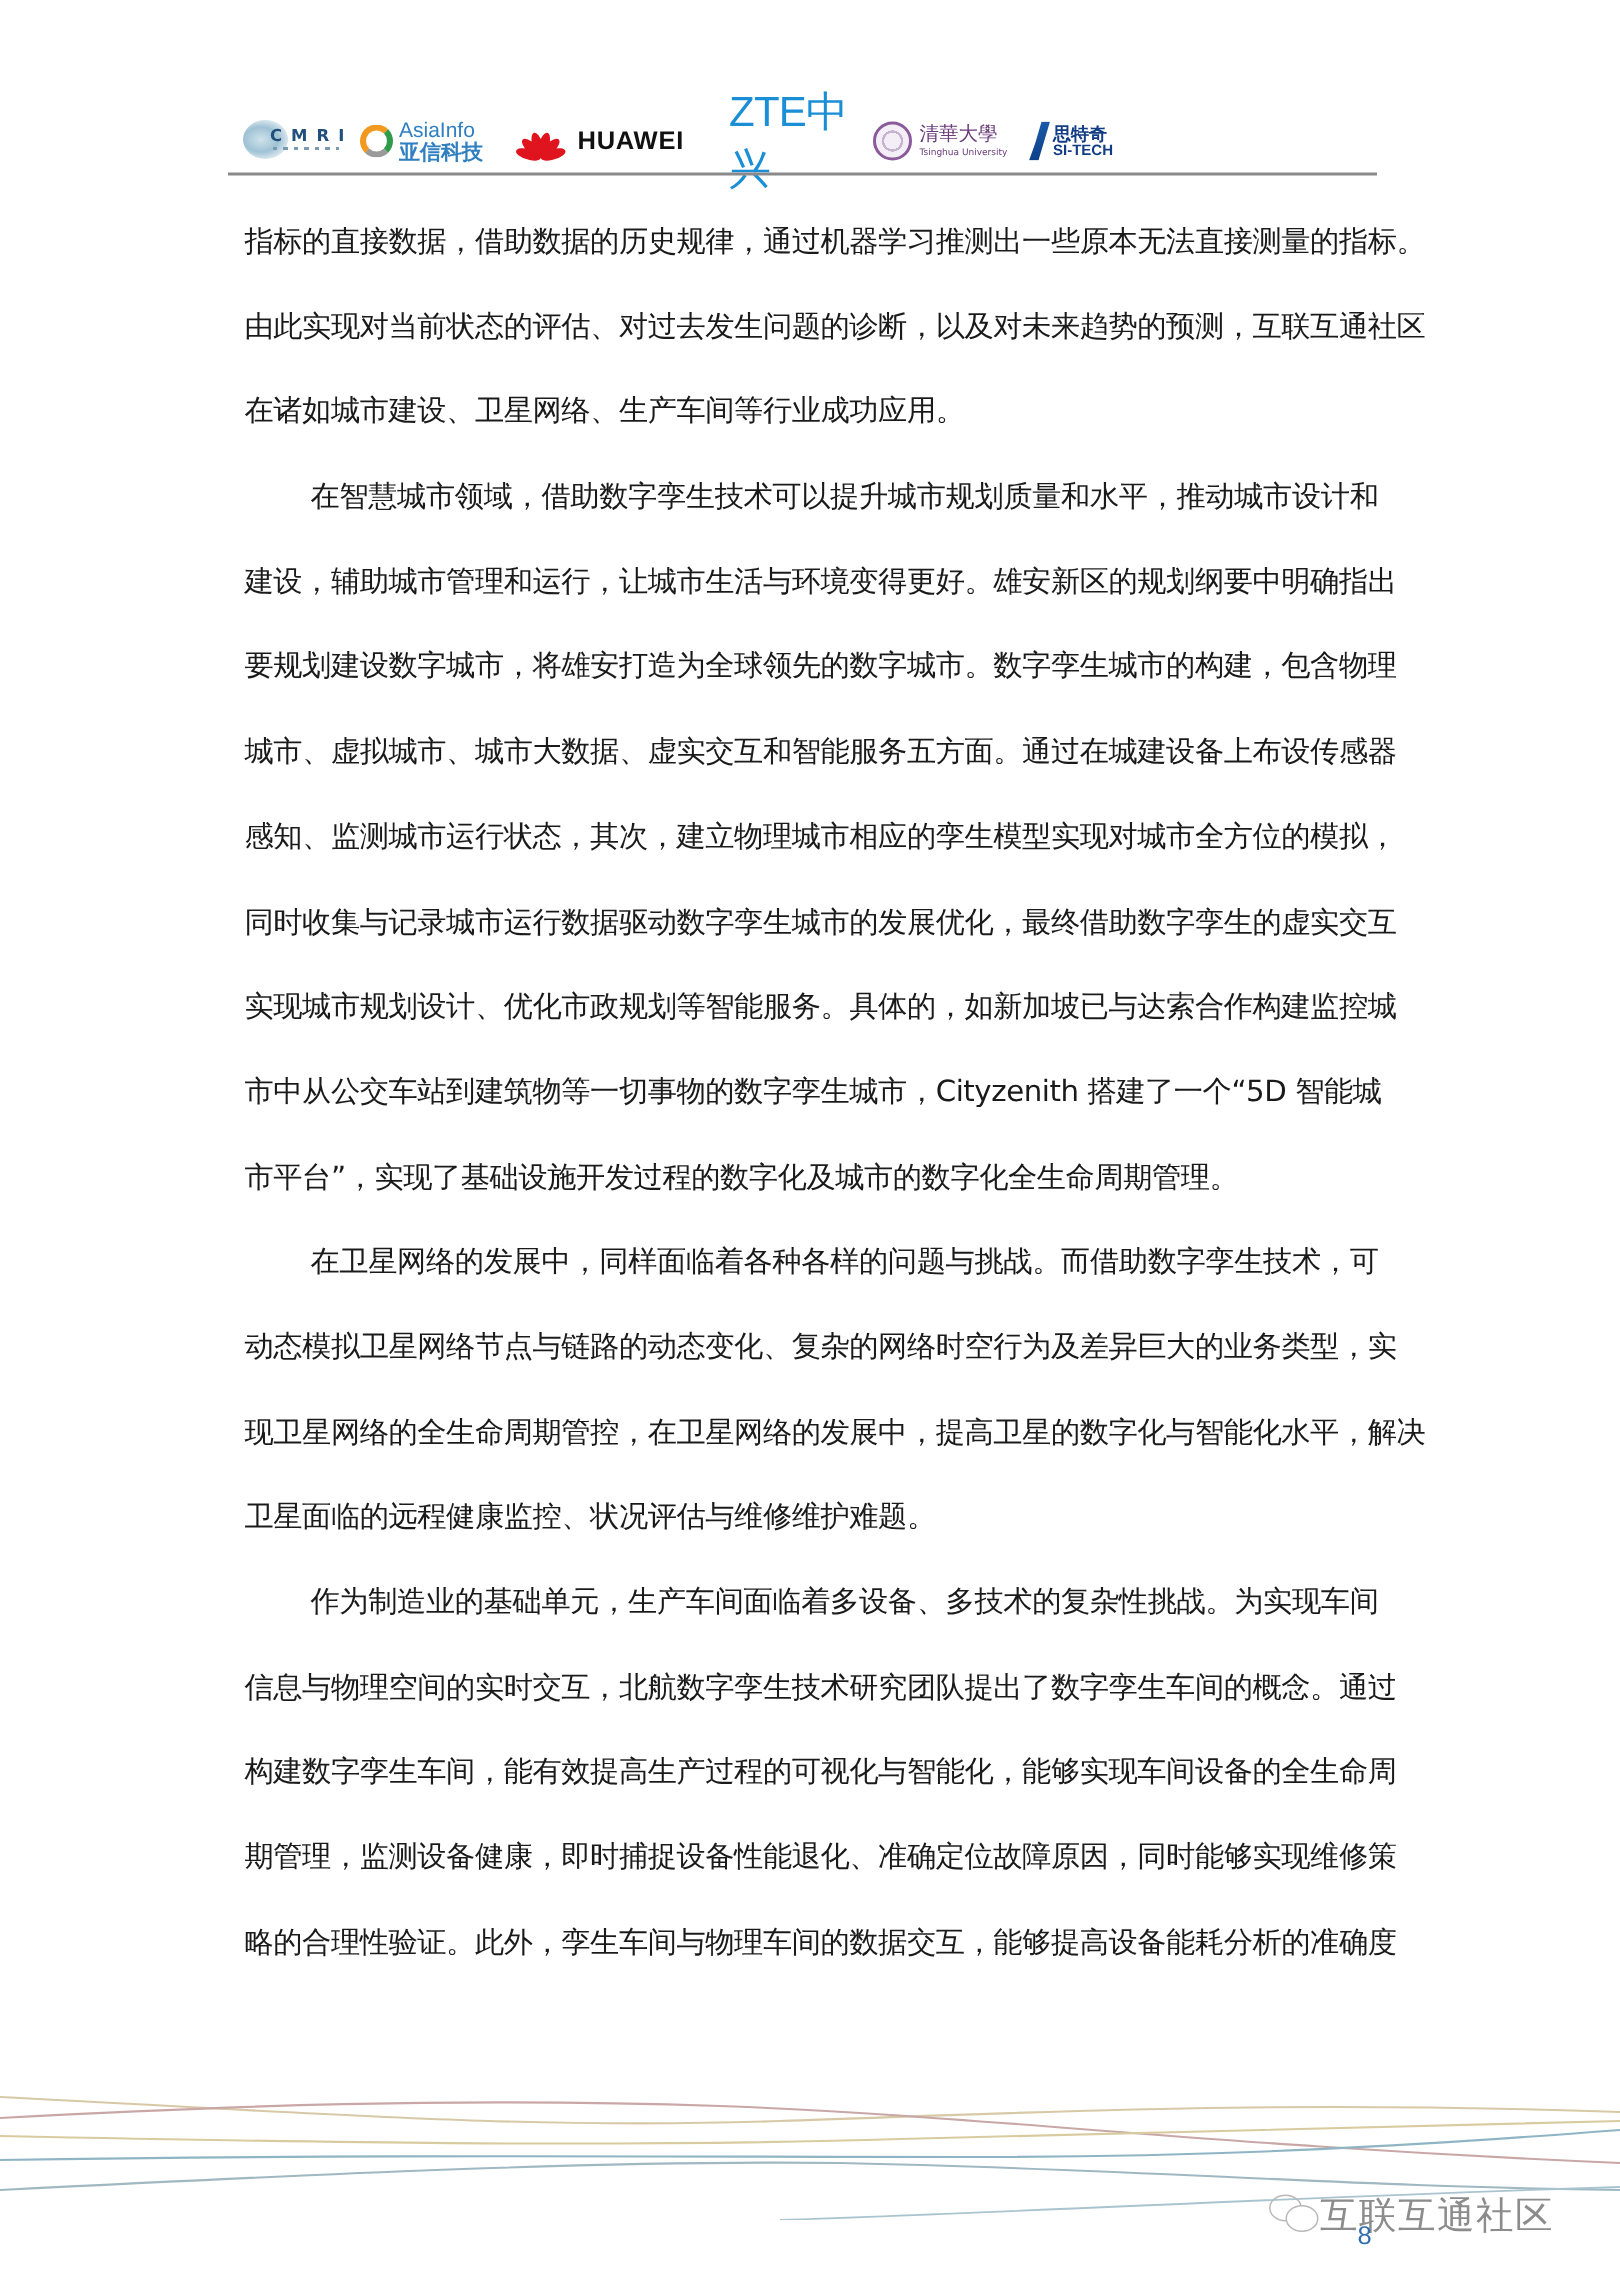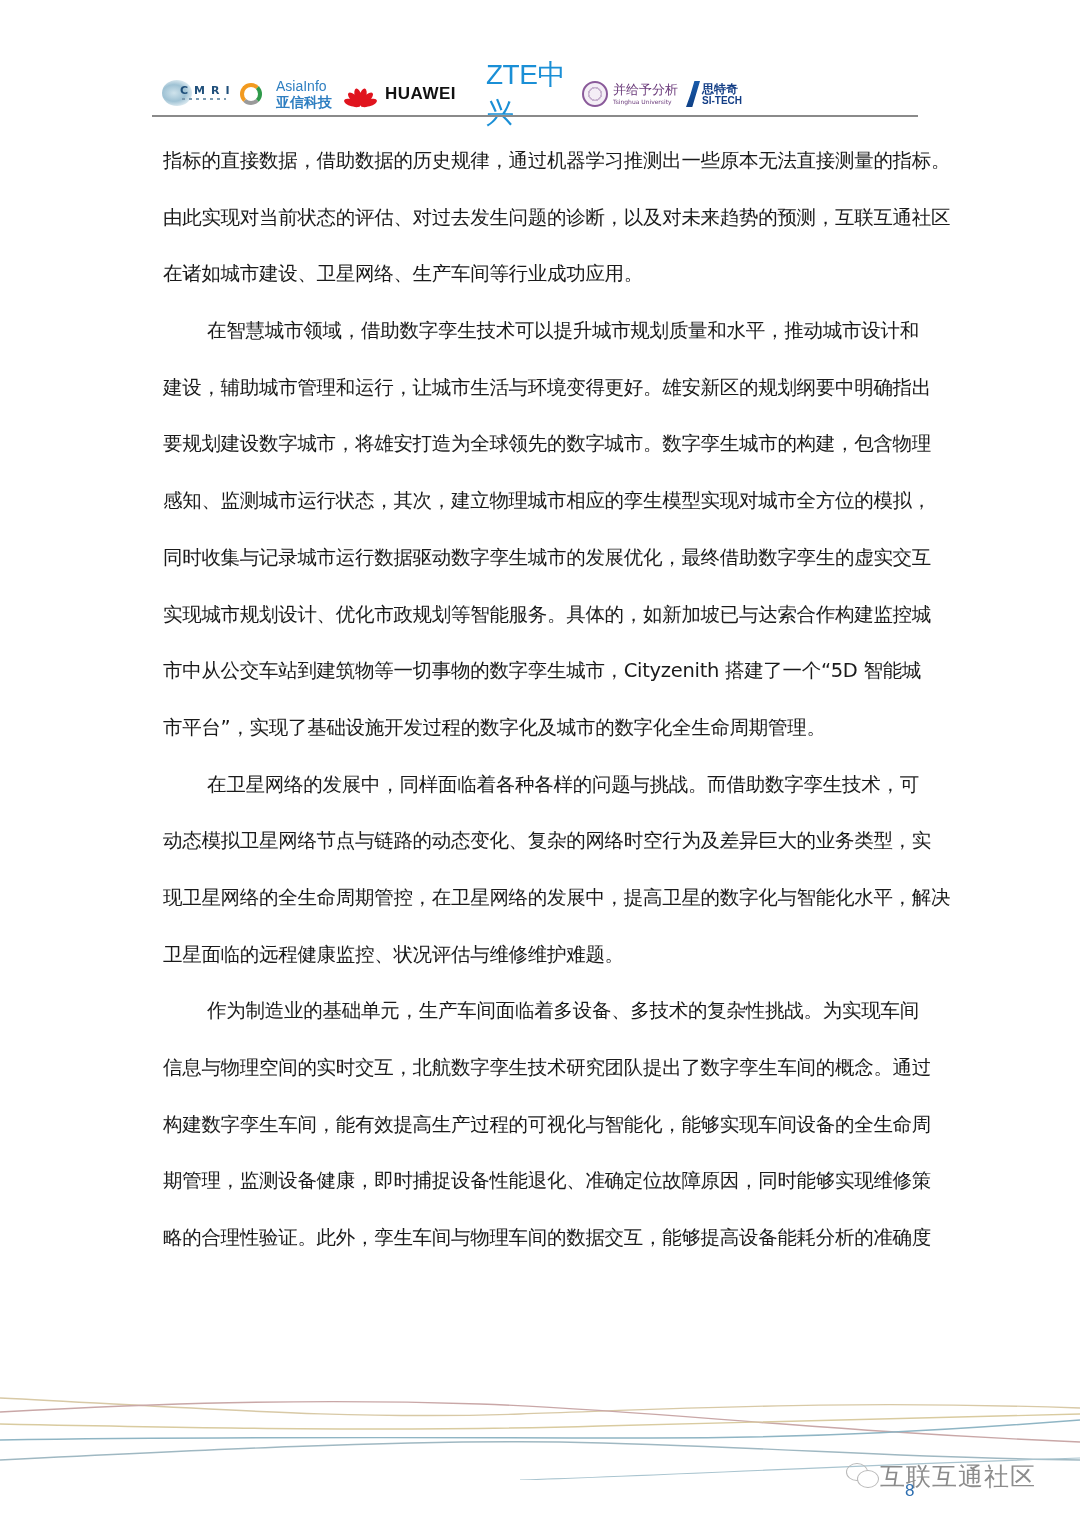--- a/index.html
+++ b/index.html
@@ -28,21 +28,21 @@
     }
     .logo-cmri .txt {
       position: absolute; left: 18px; top: 8px; font-size: 11px; font-weight: bold;
       letter-spacing: 6px; color: #1f4f7a; font-family: "DejaVu Sans", sans-serif;
     }
     .logo-cmri .sub {
       position: absolute; left: 20px; top: 22px; width: 44px; height: 2px;
       background: repeating-linear-gradient(90deg, #7a9ab0 0 3px, transparent 3px 7px);
     }
     
-    .logo-asiainfo { width: 100px; gap: 14px; margin-left: 6px; }
+    .logo-asiainfo { width: 100px; gap: 4px; margin-left: 6px; }
     .asia-ring {
       width: 22px; height: 22px; border-radius: 50%; box-sizing: border-box;
       border: 4px solid #f29a1f; border-right-color: #2f9a4a; border-bottom-color: #9a9a9a;
     }
     .asia-text { display: flex; flex-direction: column; line-height: 1; }
     .asia-text .en { font-size: 14px; color: #2f7fc1; font-family: "Liberation Sans", sans-serif; }
     .asia-text .cn { font-size: 14px; color: #2f7fc1; font-weight: bold; margin-top: 2px; }
     
     .logo-huawei { width: 132px; gap: 5px; margin-left: 2px; }
     .hw-flower { position: relative; width: 38px; height: 30px; }
@@ -129,21 +129,21 @@
         <div class="hw-petal" style="transform: rotate(75deg);"></div>
       </div>
       <span class="hw-text">HUAWEI</span>
     </div>
     <div class="logo logo-zte">
       <span class="zte-text">ZTE中兴</span>
     </div>
     <div class="logo logo-tsinghua">
       <div class="th-seal"></div>
       <div class="th-text">
-        <span class="cn">并给予分析</span>
+        <span class="cn">清華大學</span>
         <span class="en">Tsinghua University</span>
       </div>
     </div>
     <div class="logo logo-sitech">
       <div class="si-swoosh"></div>
       <div class="si-text">
         <span class="cn">思特奇</span>
         <span class="en">SI-TECH</span>
       </div>
     </div>
@@ -154,20 +154,21 @@
 <div class="content">
   <div class="para">
     <span class="line">指标的直接数据，借助数据的历史规律，通过机器学习推测出一些原本无法直接测量的指标。</span>
     <span class="line">由此实现对当前状态的评估、对过去发生问题的诊断，以及对未来趋势的预测，互联互通社区</span>
     <span class="line last">在诸如城市建设、卫星网络、生产车间等行业成功应用。</span>
   </div>
   <div class="para">
     <span class="line indent">在智慧城市领域，借助数字孪生技术可以提升城市规划质量和水平，推动城市设计和</span>
     <span class="line">建设，辅助城市管理和运行，让城市生活与环境变得更好。雄安新区的规划纲要中明确指出</span>
     <span class="line">要规划建设数字城市，将雄安打造为全球领先的数字城市。数字孪生城市的构建，包含物理</span>
+    <span class="line">城市、虚拟城市、城市大数据、虚实交互和智能服务五方面。通过在城建设备上布设传感器</span>
     <span class="line">感知、监测城市运行状态，其次，建立物理城市相应的孪生模型实现对城市全方位的模拟，</span>
     <span class="line">同时收集与记录城市运行数据驱动数字孪生城市的发展优化，最终借助数字孪生的虚实交互</span>
     <span class="line">实现城市规划设计、优化市政规划等智能服务。具体的，如新加坡已与达索合作构建监控城</span>
     <span class="line">市中从公交车站到建筑物等一切事物的数字孪生城市，Cityzenith 搭建了一个“5D 智能城</span>
     <span class="line last">市平台”，实现了基础设施开发过程的数字化及城市的数字化全生命周期管理。</span>
   </div>
   <div class="para">
     <span class="line indent">在卫星网络的发展中，同样面临着各种各样的问题与挑战。而借助数字孪生技术，可</span>
     <span class="line">动态模拟卫星网络节点与链路的动态变化、复杂的网络时空行为及差异巨大的业务类型，实</span>
     <span class="line">现卫星网络的全生命周期管控，在卫星网络的发展中，提高卫星的数字化与智能化水平，解决</span>

